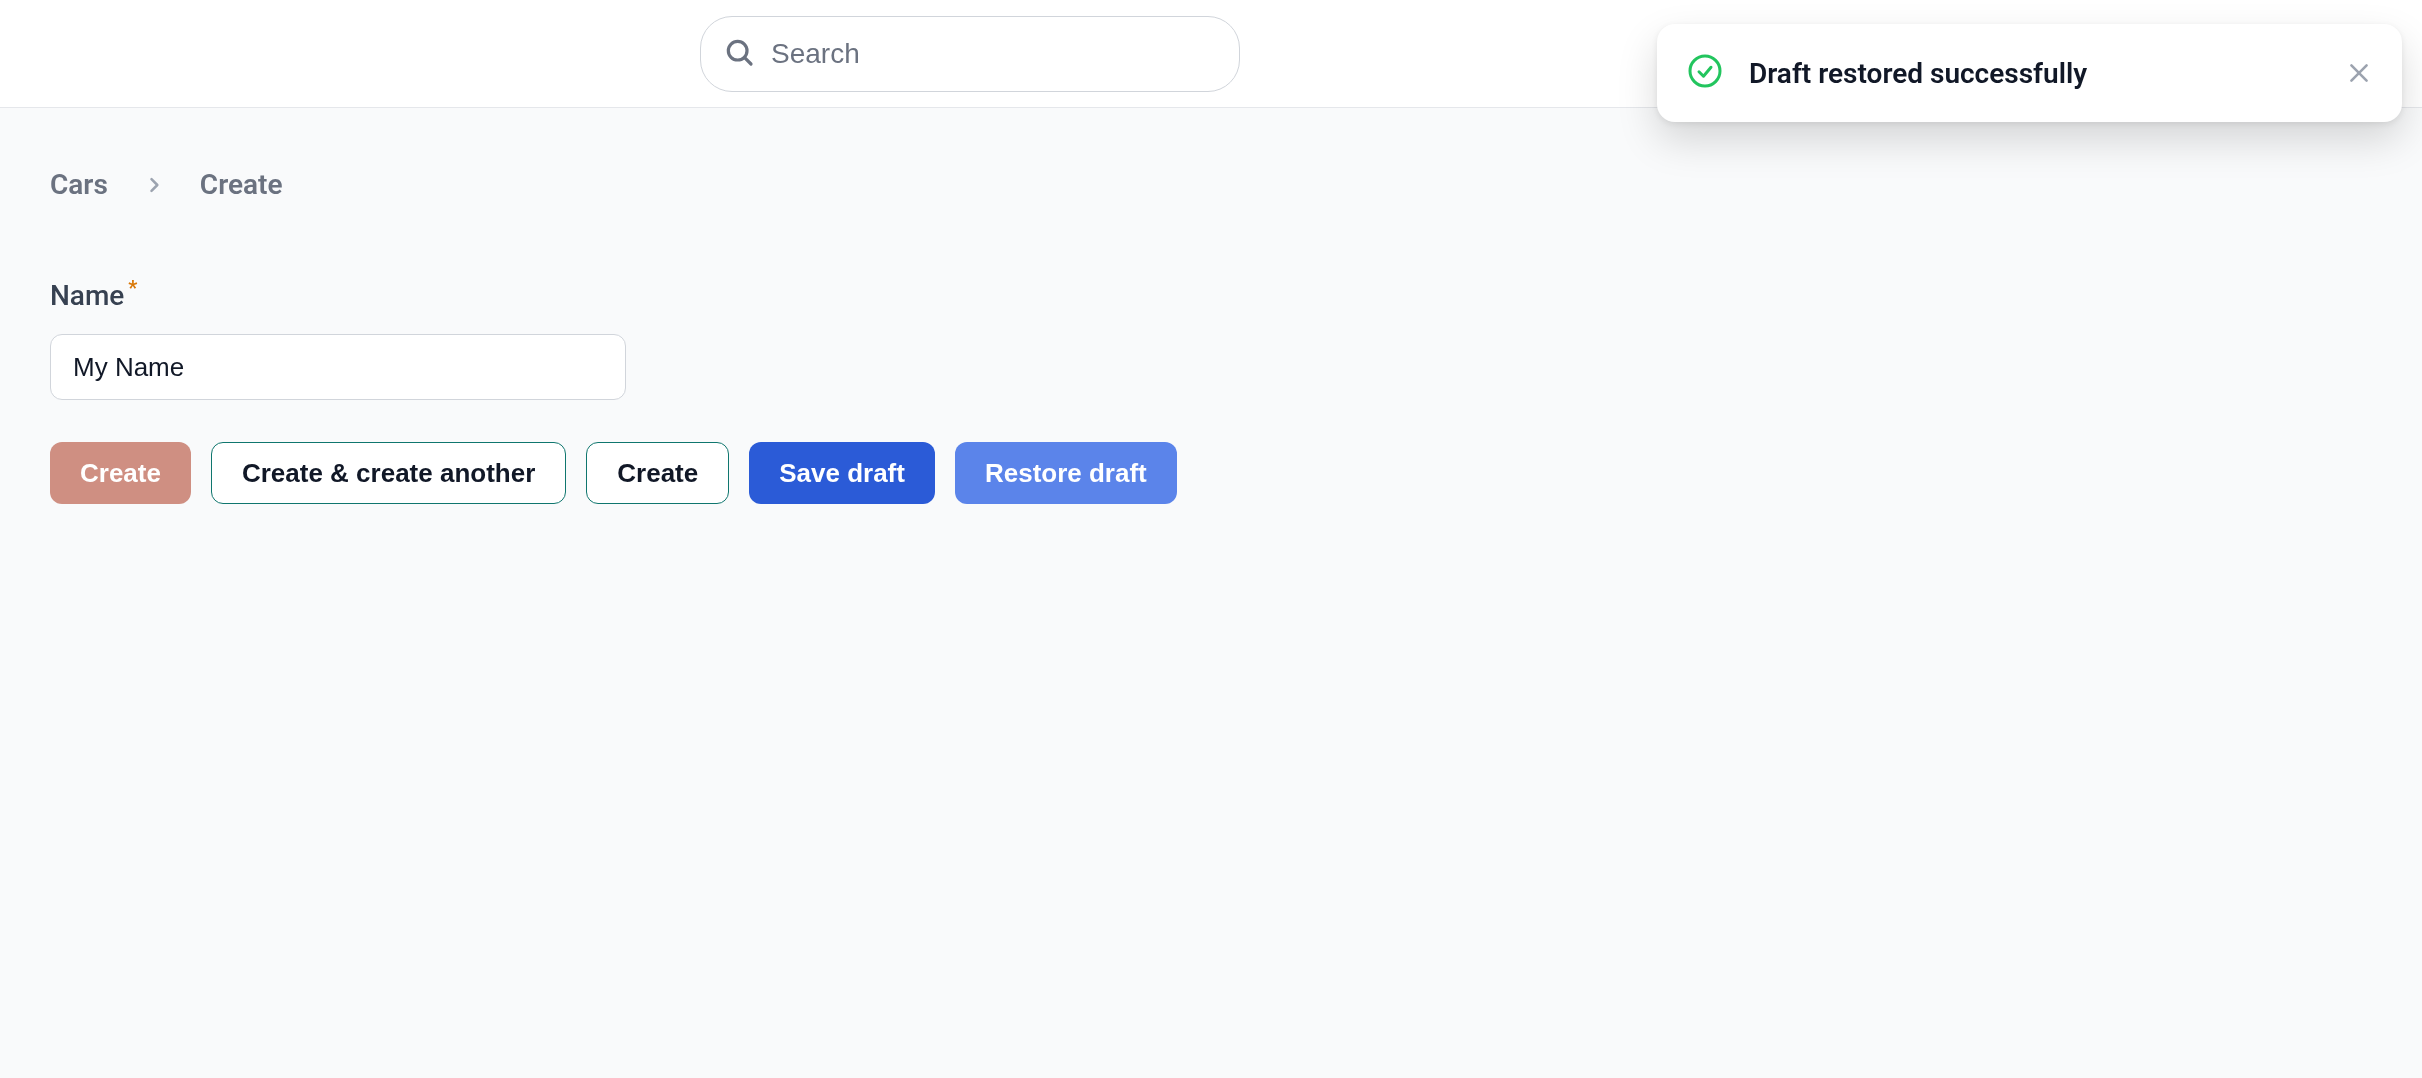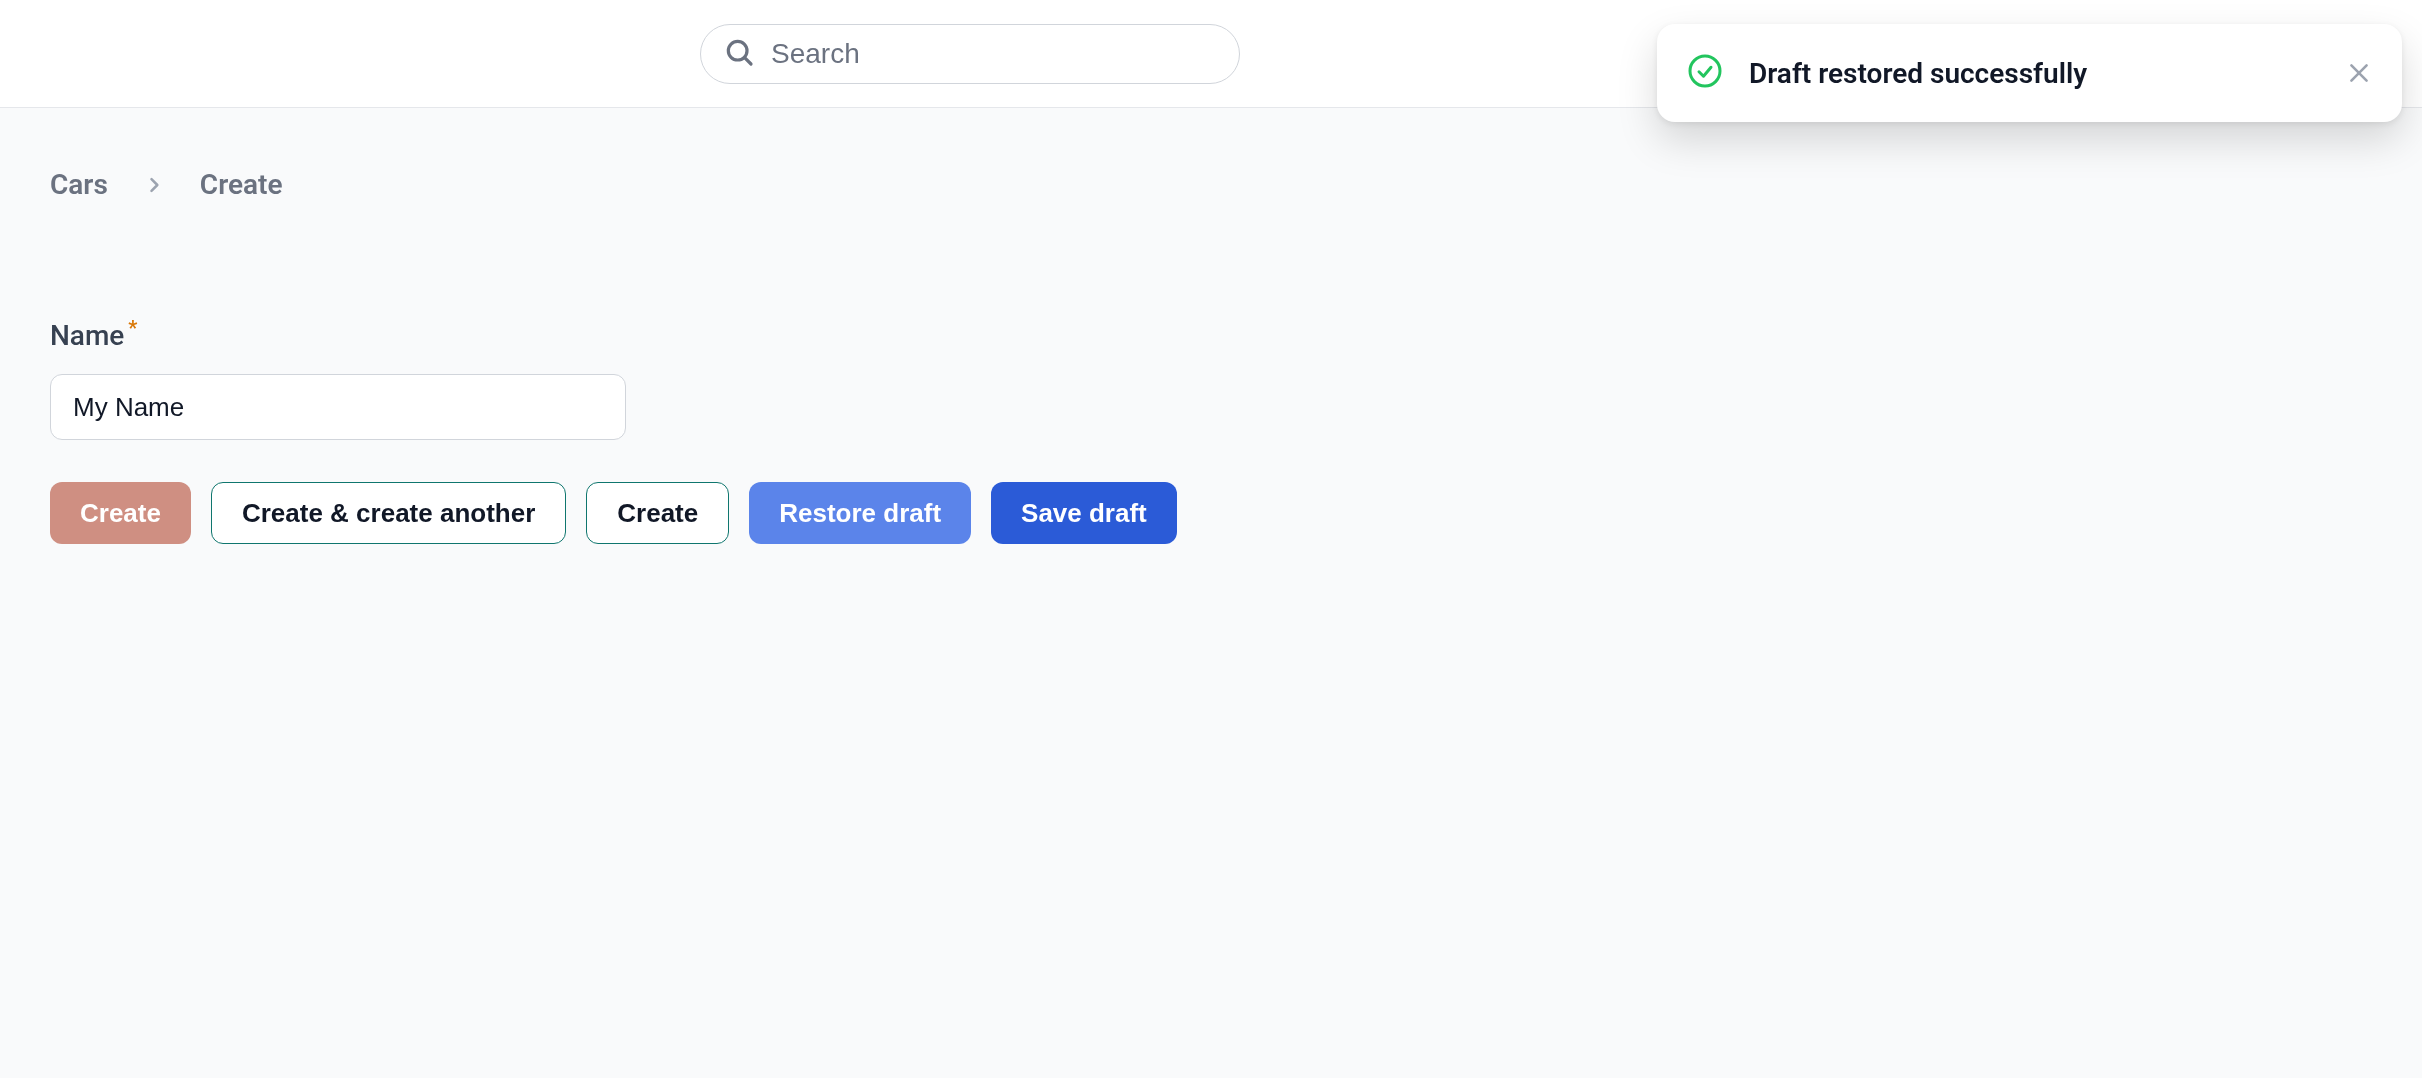--- a/index.html
+++ b/index.html
@@ -19,21 +19,21 @@
     align-items: center;
     padding-left: 700px;
     position: relative;
     background: #fff;
   }
 
   .search-wrap {
     display: flex;
     align-items: center;
     width: 540px;
-    height: 60px;
+    height: 76px;
     border: 1px solid #d1d5db;
     border-radius: 32px;
     padding-left: 22px;
     background: #fff;
   }
   .search-wrap svg { flex: none; }
   .search-input {
     border: none;
     outline: none;
     font-size: 28px;
@@ -62,21 +62,21 @@
   .breadcrumb-sep { display:flex; align-items:center; }
 
   .page-title {
     font-size: 58px;
     font-weight: 800;
     letter-spacing: -0.5px;
     margin-top: 34px;
     color: #111827;
   }
 
-  .field { margin-top: 118px; }
+  .field { margin-top: 78px; }
   .field-label {
     font-size: 28px;
     font-weight: 500;
     color: #374151;
     display: inline-block;
     position: relative;
   }
   .field-label .req {
     color: #d97706;
     font-size: 20px;
@@ -205,17 +205,17 @@
     <label class="field-label">
       <span>Name</span><span class="req">*</span>
     </label>
     <input class="text-input" type="text" value="My Name" style="">
   </div>
 
   <div class="button-row">
     <button class="btn btn-muted">Create</button>
     <button class="btn btn-outline">Create &amp; create another</button>
     <button class="btn btn-outline">Create</button>
+    <button class="btn btn-primary-dark">Save draft</button>
     <button class="btn btn-primary-light">Restore draft</button>
-    <button class="btn btn-primary-dark">Save draft</button>
   </div>
 
 </div>
 
 </body></html>

